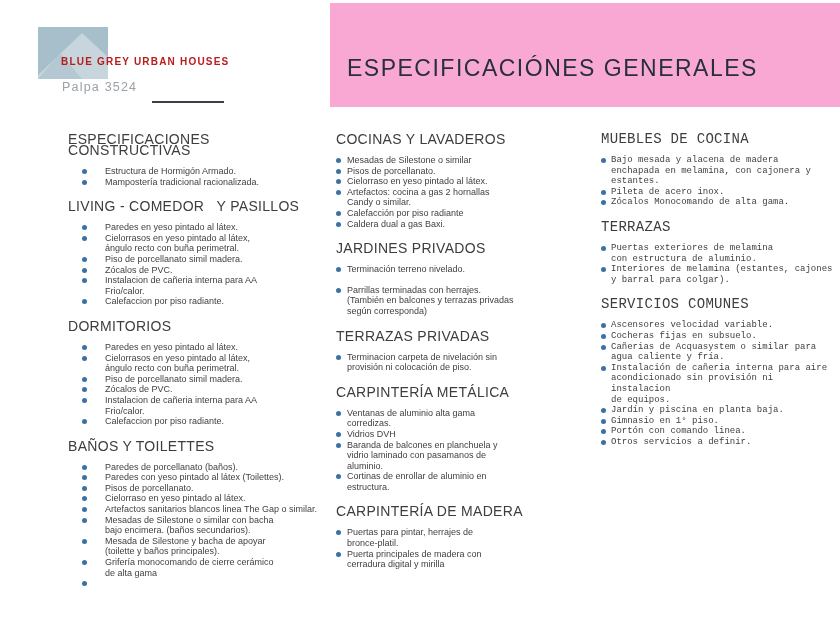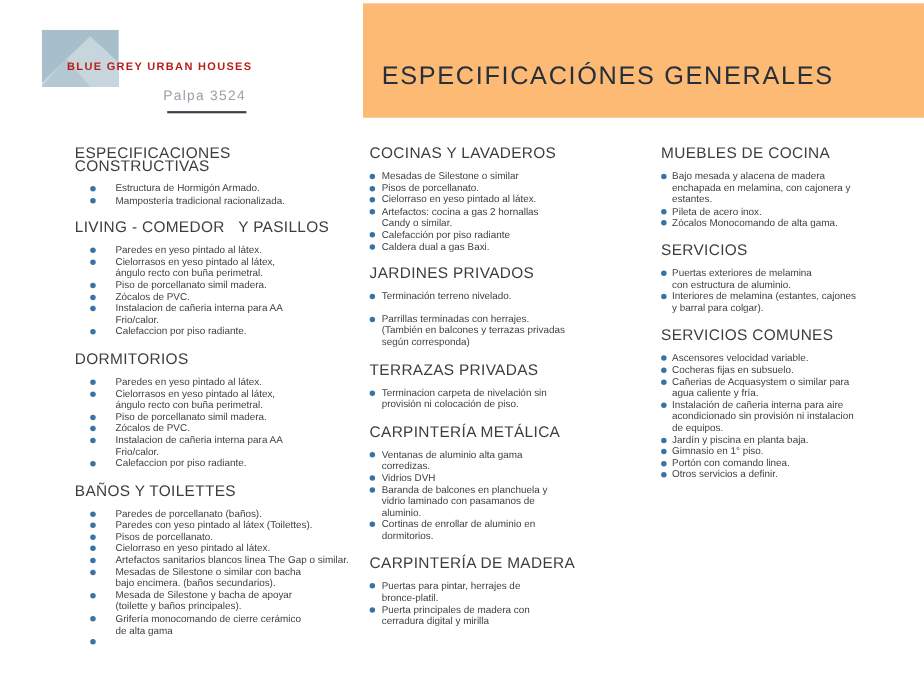--- a/index.html
+++ b/index.html
@@ -10,41 +10,41 @@
     -webkit-font-smoothing:antialiased;
   }
   
   .logo-mark{position:absolute;left:38px;top:27px;width:70px;height:52px;}
   .logo-title{
     position:absolute;left:61px;top:56px;width:270px;
     font-size:10px;font-weight:700;letter-spacing:1.2px;color:#b91c1c;
     white-space:nowrap;z-index:2;
   }
   .logo-subtitle{
-    position:absolute;left:62px;top:80px;width:248px;text-align:center;
+    position:absolute;left:62px;top:80px;width:248px;
     font-size:12.5px;color:#9aa1a8;letter-spacing:1.2px;z-index:2;
   }
   .logo-underline{
     position:absolute;left:152px;top:101px;width:72px;height:2px;
     background:#3a4046;z-index:2;
   }
   .banner{
     position:absolute;left:330px;top:3px;width:510px;height:104px;
-    background:#fdba74;display:flex;align-items:center;
+    background:#f9a8d4;display:flex;align-items:center;
   }
   .banner-title{
     padding-left:17px;padding-top:26px;
     font-size:23px;font-weight:500;letter-spacing:1.5px;color:#272f3a;
     white-space:nowrap;
   }
   
   .col{position:absolute;top:134px;color:#3f3f3f;}
   .col-1{left:68px;width:256px;}
   .col-2{left:336px;width:252px;}
-  .col-3{left:601px;width:236px;}
+  .col-3{left:601px;width:236px;font-family:Liberation Mono, monospace;}
   .section{margin-top:14px;}
   .section:first-child{margin-top:0;}
   .sec-heading{
     font-size:14px;letter-spacing:.3px;color:#3d3d3d;
     margin-bottom:10px;white-space:pre-wrap;line-height:11px;
   }
   .item{position:relative;font-size:9px;line-height:10.6px;}
   .item.gap{margin-top:10px;}
   .item-text{white-space:pre-line;display:block;}
   .bullet{
@@ -249,21 +249,21 @@
       </div>
       <div class="item">
         <span class="bullet"></span>
         <span class="item-text">Baranda de balcones en planchuela y
 vidrio laminado con pasamanos de
 aluminio.</span>
       </div>
       <div class="item">
         <span class="bullet"></span>
         <span class="item-text">Cortinas de enrollar de aluminio en
-dormitorios.</span>
+estructura.</span>
       </div>
     </div>
     <div class="section">
       <div class="sec-heading">CARPINTERÍA DE MADERA</div>
       <div class="item">
         <span class="bullet"></span>
         <span class="item-text">Puertas para pintar, herrajes de
 bronce-platil.</span>
       </div>
       <div class="item">
@@ -285,21 +285,21 @@
       <div class="item">
         <span class="bullet"></span>
         <span class="item-text">Pileta de acero inox.</span>
       </div>
       <div class="item">
         <span class="bullet"></span>
         <span class="item-text">Zócalos Monocomando de alta gama.</span>
       </div>
     </div>
     <div class="section">
-      <div class="sec-heading">SERVICIOS</div>
+      <div class="sec-heading">TERRAZAS</div>
       <div class="item">
         <span class="bullet"></span>
         <span class="item-text">Puertas exteriores de melamina
 con estructura de aluminio.</span>
       </div>
       <div class="item">
         <span class="bullet"></span>
         <span class="item-text">Interiores de melamina (estantes, cajones
 y barral para colgar).</span>
       </div>

